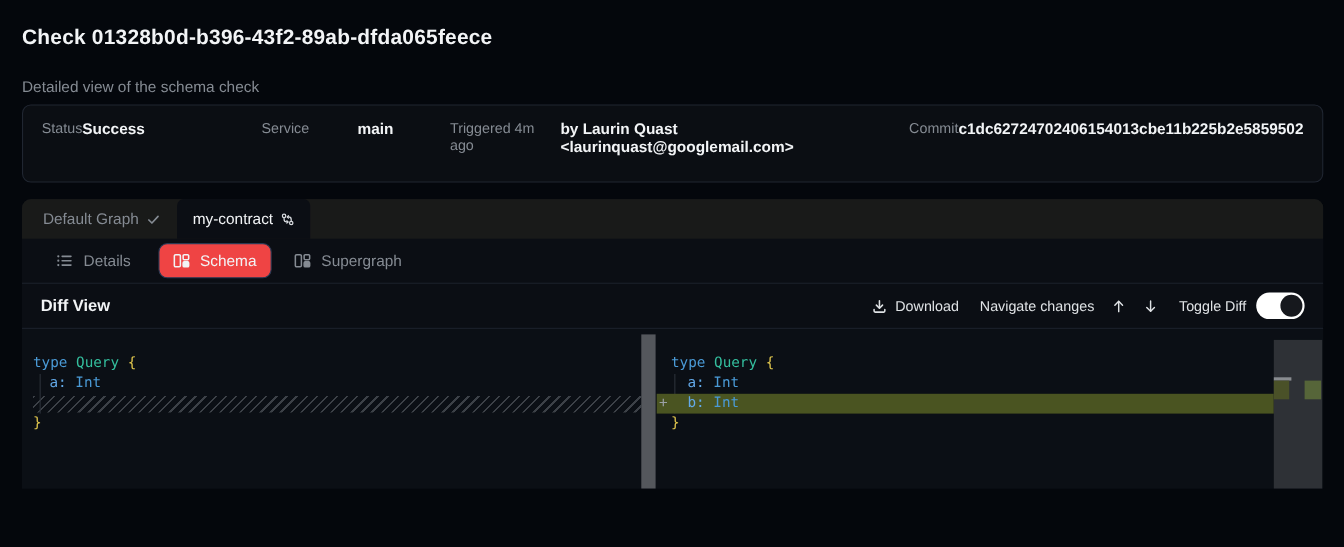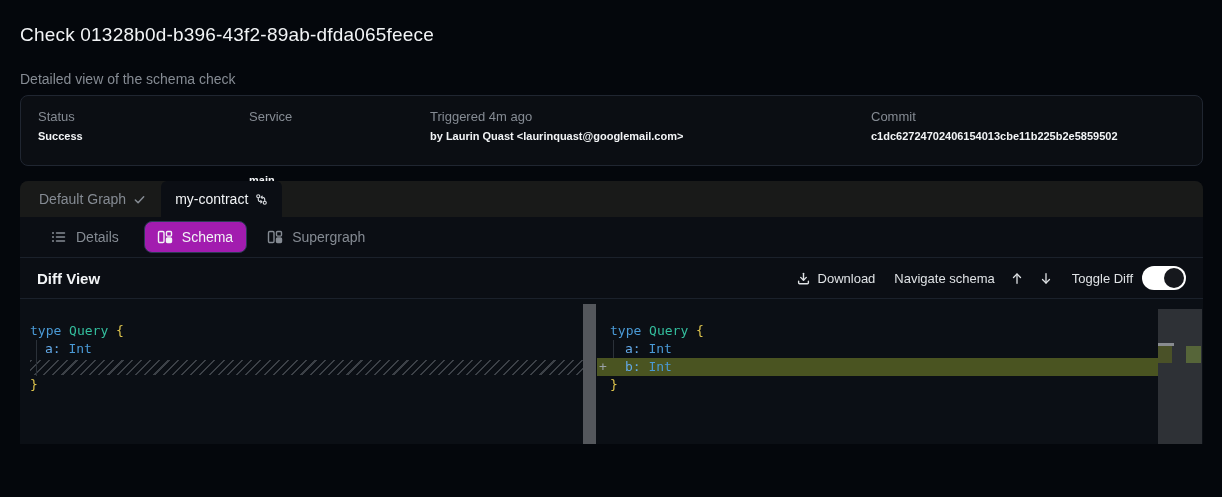--- a/index.html
+++ b/index.html
@@ -12,50 +12,50 @@
   *{box-sizing:border-box; margin:0; padding:0;}
   html,body{width:1222px;height:497px;overflow:hidden;}
   body{
     background:var(--page-bg);
     font-family:"Liberation Sans", sans-serif;
     color:var(--text);
     position:relative;
   }
   
   .page-header{position:absolute;left:20px;top:24px;}
-  .page-title{font-size:19px;font-weight:400;letter-spacing:.2px;color:var(--text);}
+  .page-title{font-size:19px;font-weight:700;letter-spacing:.2px;color:var(--text);}
   .page-subtitle{margin-top:25px;font-size:14px;color:var(--muted);font-weight:400;}
   
   .status-card{
     position:absolute;left:20px;top:95px;width:1183px;height:71px;
     background:var(--card-bg);border:1px solid var(--card-border);border-radius:8px;
     display:flex;align-items:flex-start;padding:13px 17px 0 17px;
   }
-  .status-col{display:flex;flex-direction:column;}
+  .status-col{display:flex;}
   .status-col .label{font-size:13px;color:var(--muted);margin-bottom:6px;font-weight:400;}
-  .status-col .value{font-size:11px;color:var(--text);font-weight:700;}
+  .status-col .value{font-size:14px;color:var(--text);font-weight:700;}
   .col-status{width:211px;} .col-service{width:181px;gap:44px;} .col-triggered{width:441px;} .col-commit{flex:1;}
   
   .main-card{
     position:absolute;left:20px;top:181px;width:1183px;height:263px;
     background:var(--panel-bg);border-radius:8px 8px 0 0;overflow:hidden;
   }
   
   .contract-strip{height:36px;background:var(--strip-bg);display:flex;align-items:stretch;}
   .contract-tab{display:flex;align-items:center;gap:7px;font-size:14px;color:var(--muted);padding:0 10px;cursor:default;}
   .contract-tab.first{margin-left:9px;}
   .contract-tab.active{
     background:var(--panel-bg);color:var(--text);border-radius:6px 6px 0 0;
     padding:0 14px;margin-left:5px;font-weight:400;
   }
   .contract-tab svg{flex:0 0 auto;}
   
   .view-tabs{height:41px;display:flex;align-items:center;padding-left:17px;border-bottom:1px solid var(--row-border);}
   .view-tab{display:flex;align-items:center;gap:9px;font-size:14px;color:var(--muted);padding:7px 13px;border-radius:8px;border:1px solid transparent;}
-  .view-tab.active{color:var(--text);border-color:var(--schema-border);background:#a21caf;margin-left:11px;padding-left:12px;}
+  .view-tab.active{color:var(--text);border-color:var(--schema-border);background:#ef4444;margin-left:11px;padding-left:12px;}
   .view-tab.after-active{margin-left:6px;}
   
   .diff-header{height:40px;display:flex;align-items:center;justify-content:space-between;padding:0 17px;}
   .diff-title{font-size:15px;font-weight:700;color:var(--text);}
   .diff-controls{display:flex;align-items:center;font-size:13px;color:#dfe2e5;}
   .ctl{display:flex;align-items:flex-start;gap:7px;color:#dfe2e5;}
   .ctl + .ctl{margin-left:19px;}
   .arrow-btn{margin-left:15px;display:flex;align-items:center;}
   .toggle-label{margin-left:19px;}
   .switch{margin-left:9px;width:44px;height:24px;border-radius:12px;background:#ffffff;position:relative;}
@@ -187,21 +187,21 @@
         <span>
           <svg width="15" height="15" viewBox="0 0 16 16" fill="none" stroke="#dfe2e5" stroke-width="1.5" stroke-linecap="round" stroke-linejoin="round">
               <path d="M8 2.5v7"></path>
               <path d="M5 6.8L8 9.8l3-3"></path>
               <path d="M2.8 11v1.6a1 1 0 0 0 1 1h8.4a1 1 0 0 0 1-1V11"></path>
             </svg>
         </span>
         <span>Download</span>
       </div>
       <div class="ctl">
-        <span>Navigate schema</span>
+        <span>Navigate changes</span>
       </div>
       <div class="arrow-btn">
         <span>
           <svg width="14" height="15" viewBox="0 0 16 16" fill="none" stroke="#dfe2e5" stroke-width="1.5" stroke-linecap="round" stroke-linejoin="round">
               <path d="M8 13.5V3"></path>
               <path d="M4 6.8L8 2.8l4 4"></path>
             </svg>
         </span>
       </div>
       <div class="arrow-btn">

